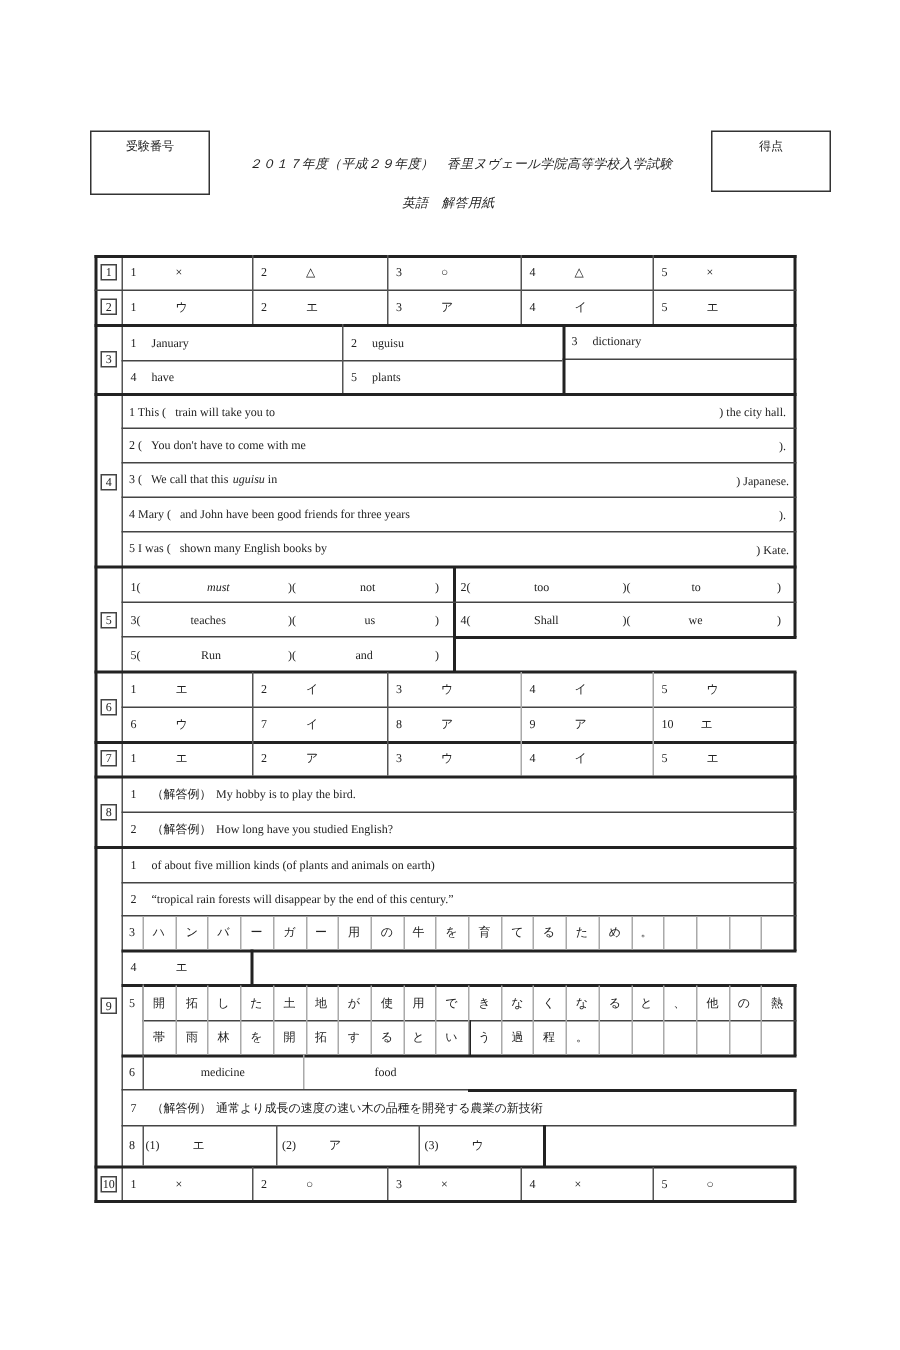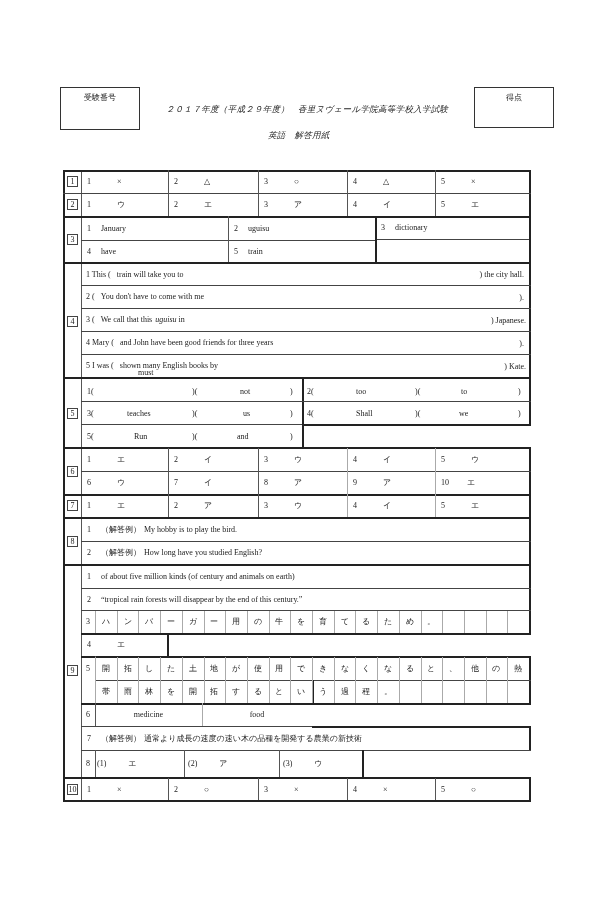--- a/index.html
+++ b/index.html
@@ -114,21 +114,21 @@
 <div class="cell" style="left:375px;top:217px;width:154px;height:22px;">
     <span class="num">3</span>
     <span class="ans">dictionary</span>
   </div>
 <div class="cell" style="left:81px;top:241px;width:147px;height:21px;">
     <span class="num">4</span>
     <span class="ans">have</span>
   </div>
 <div class="cell" style="left:228px;top:241px;width:147px;height:21px;">
     <span class="num">5</span>
-    <span class="ans">train</span>
+    <span class="ans">plants</span>
   </div>
 
 <div class="secnum" style="left:67px;top:316px;">4</div>
 <div class="vlt" style="left:529px;top:263px;height:115px;"></div>
 <div class="hl" style="left:81px;top:285px;width:450px;"></div>
 <div class="hl" style="left:81px;top:308px;width:450px;"></div>
 <div class="hl" style="left:81px;top:331px;width:450px;"></div>
 <div class="hl" style="left:81px;top:354px;width:450px;"></div>
 <div class="hlt" style="left:63px;top:377px;width:468px;"></div>
 
@@ -166,21 +166,21 @@
 
 <div class="secnum" style="left:67px;top:408px;">5</div>
 <div class="vlt" style="left:302px;top:378px;height:70px;"></div>
 <div class="vlt" style="left:529px;top:378px;height:47px;"></div>
 <div class="hl" style="left:81px;top:401px;width:450px;"></div>
 <div class="hlt" style="left:302px;top:424px;width:229px;"></div>
 <div class="hl" style="left:81px;top:424px;width:221px;"></div>
 <div class="hlt" style="left:63px;top:447px;width:468px;"></div>
 
 <div class="rt" style="left:87px;top:387px;"><span>1(</span></div>
-<div class="rt" style="left:138px;top:368px;">must</div>
+<div class="rt" style="left:138px;top:387px;font-style:italic;">must</div>
 <div class="rt" style="left:192px;top:387px;">)(</div>
 <div class="rt" style="left:240px;top:387px;">not</div>
 <div class="rt" style="left:290px;top:387px;">)</div>
 
 <div class="rt" style="left:307px;top:387px;"><span>2(</span></div>
 <div class="rt" style="left:356px;top:387px;">too</div>
 <div class="rt" style="left:415px;top:387px;">)(</div>
 <div class="rt" style="left:461px;top:387px;">to</div>
 <div class="rt" style="left:518px;top:387px;">)</div>
 
@@ -303,21 +303,21 @@
 <div class="vlt" style="left:312px;top:680px;height:24px;"></div>
 <div class="hlt" style="left:312px;top:726px;width:219px;"></div>
 <div class="hl" style="left:81px;top:726px;width:231px;"></div>
 <div class="vlt" style="left:529px;top:726px;height:24px;"></div>
 <div class="hl" style="left:81px;top:750px;width:450px;"></div>
 <div class="vlt" style="left:362px;top:750px;height:28px;"></div>
 <div class="hlt" style="left:63px;top:777px;width:468px;"></div>
 
 <div class="cell" style="left:81px;top:566px;width:448px;height:22px;">
     <span class="num">1</span>
-    <span>of about five million kinds (of century and animals on earth)</span>
+    <span>of about five million kinds (of plants and animals on earth)</span>
   </div>
 <div class="cell" style="left:81px;top:589px;width:448px;height:21px;">
     <span class="num">2</span>
     <span>“tropical rain forests will disappear by the end of this century.”</span>
   </div>
 
 <div class="cell" style="left:81px;top:611px;width:14px;height:22px;">
     <span style="margin-left:5px">3</span>
   </div>
 <div id="q3grid">

